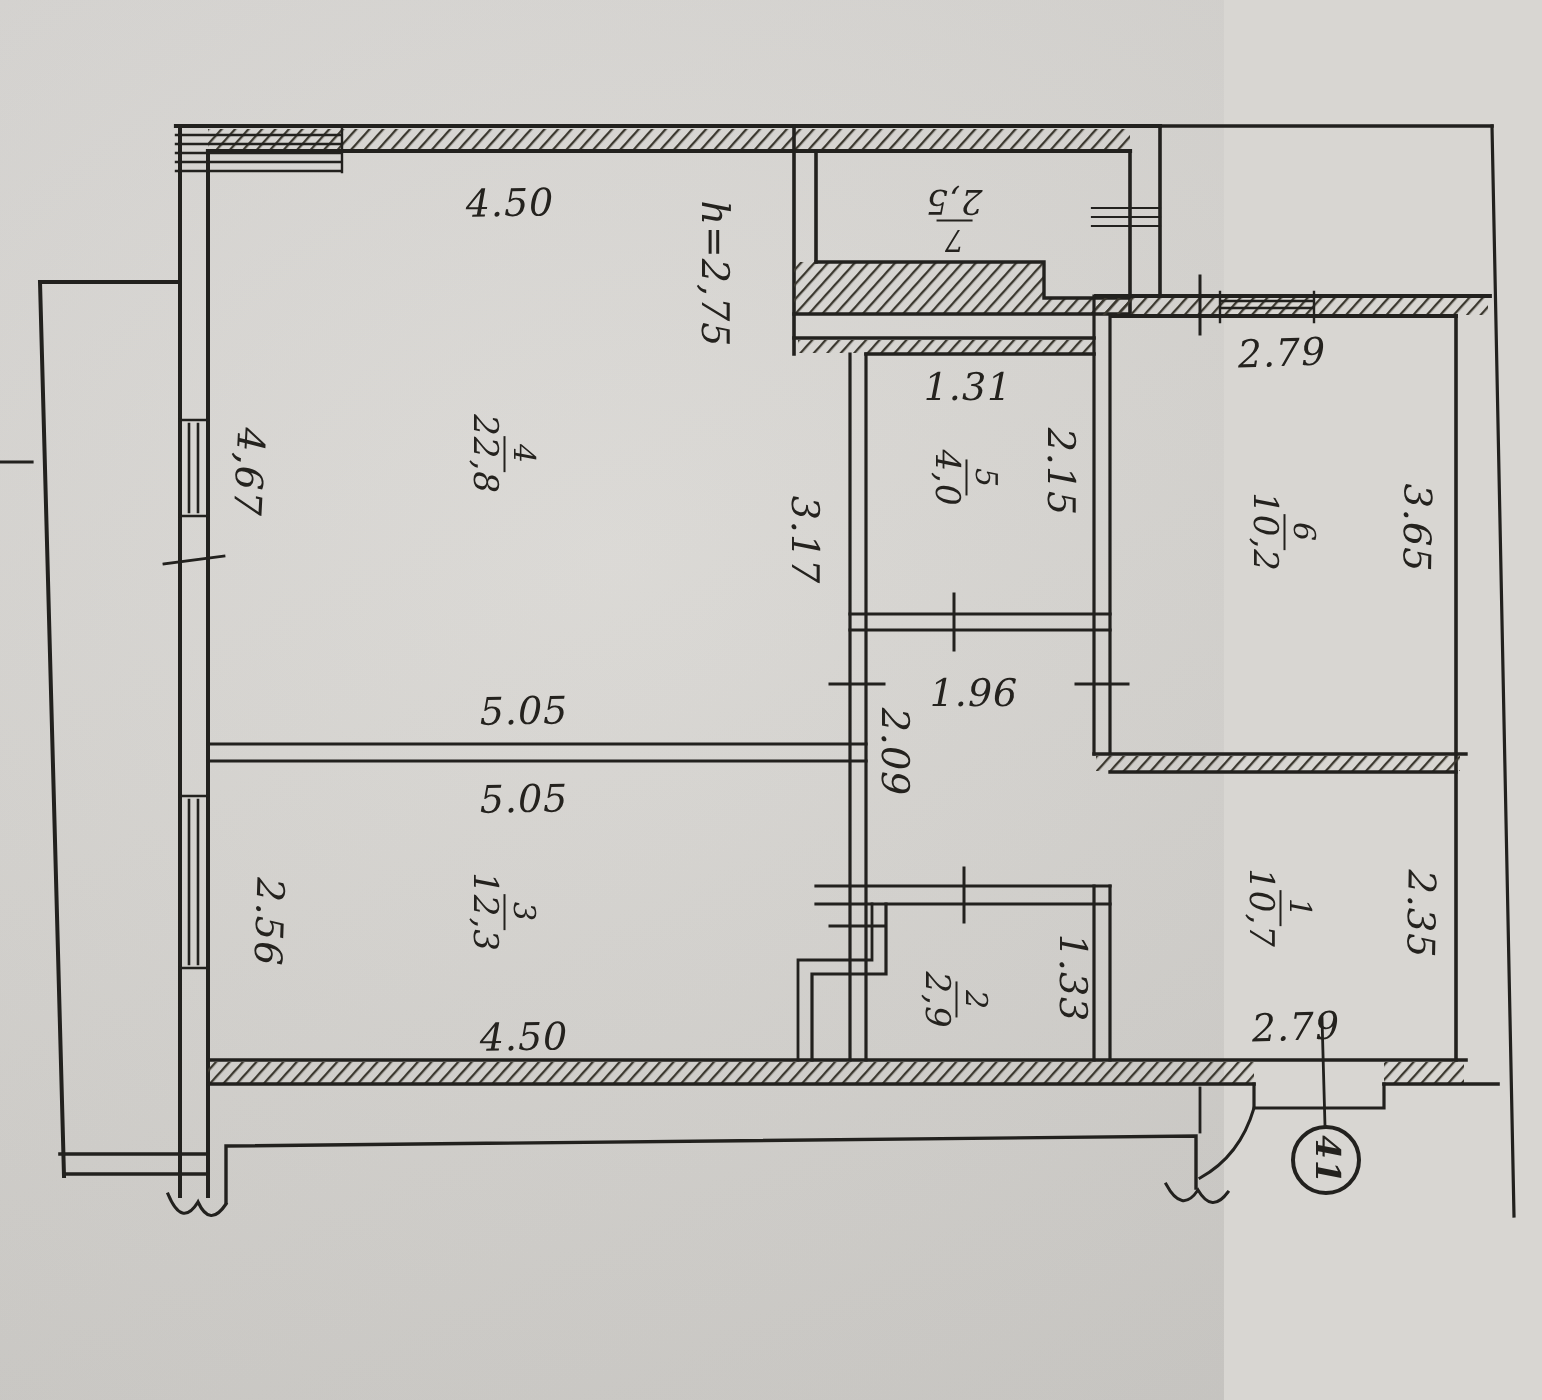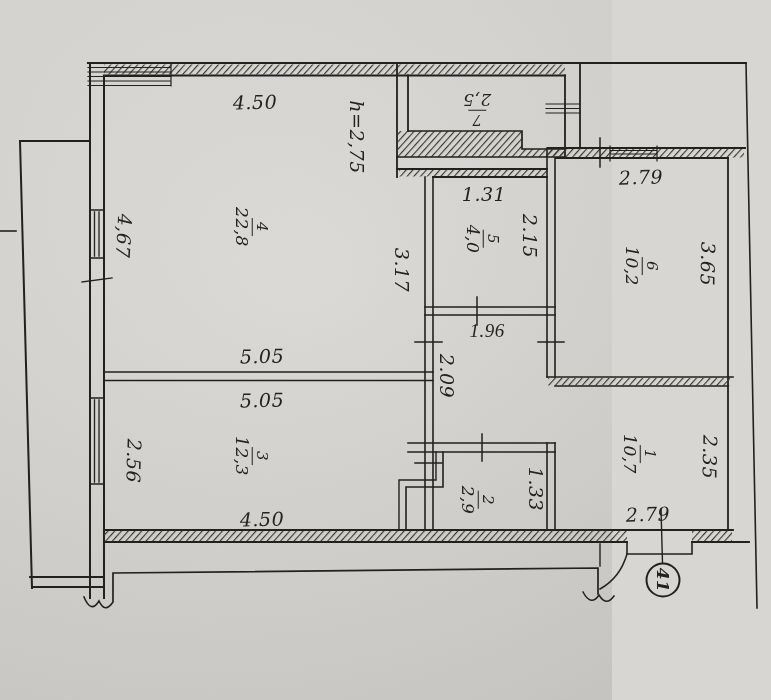--- a/index.html
+++ b/index.html
@@ -107,21 +107,21 @@
     </g>
   </svg>
 
   <div class="labels">
 
     <div class="dim" style="left:255px;top:102px;transform:translate(-50%,-50%) rotate(-1deg);">4.50</div>
     <div class="dim" style="left:262px;top:356px;transform:translate(-50%,-50%) rotate(-1deg);">5.05</div>
     <div class="dim" style="left:262px;top:400px;transform:translate(-50%,-50%) rotate(-1deg);">5.05</div>
     <div class="dim" style="left:262px;top:519px;transform:translate(-50%,-50%) rotate(-1deg);">4.50</div>
     <div class="dim" style="left:484px;top:194px;transform:translate(-50%,-50%);">1.31</div>
-    <div class="dim" style="left:487px;top:331px;transform:translate(-50%,-50%);font-family:Liberation Serif, serif;">1.96</div>
+    <div class="dim" style="left:487px;top:347px;transform:translate(-50%,-50%);">1.96</div>
     <div class="dim" style="left:641px;top:177px;transform:translate(-50%,-50%) rotate(-2deg);">2.79</div>
     <div class="dim" style="left:648px;top:514px;transform:translate(-50%,-50%) rotate(-2deg);">2.79</div>
 
     <div class="dim" style="left:357px;top:137px;transform:translate(-50%,-50%) rotate(90deg);">h=2,75</div>
     <div class="dim" style="left:124px;top:236px;transform:translate(-50%,-50%) rotate(93deg);">4,67</div>
     <div class="dim" style="left:134px;top:461px;transform:translate(-50%,-50%) rotate(92deg);">2.56</div>
     <div class="dim" style="left:402px;top:270px;transform:translate(-50%,-50%) rotate(90deg);">3.17</div>
     <div class="dim" style="left:530px;top:236px;transform:translate(-50%,-50%) rotate(90deg);">2.15</div>
     <div class="dim" style="left:447px;top:376px;transform:translate(-50%,-50%) rotate(90deg);">2.09</div>
     <div class="dim" style="left:708px;top:264px;transform:translate(-50%,-50%) rotate(91deg);">3.65</div>

